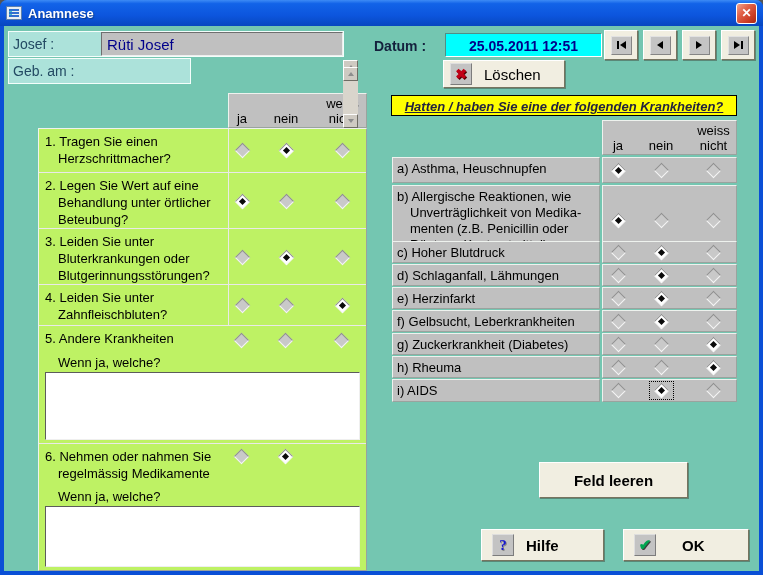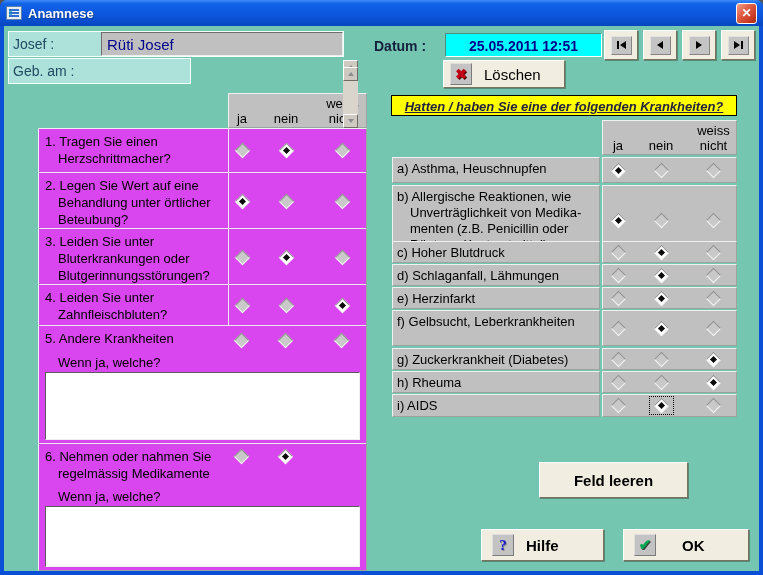--- a/index.html
+++ b/index.html
@@ -49,21 +49,21 @@
   .vbar{width:2px;height:8px;background:#000;}
   
   .banner{background:#ffff00;border:1px solid #000;color:#23233f;font-size:13px;font-weight:bold;font-style:italic;
     text-decoration:underline;text-align:center;padding-top:3px;}
   
   .hdrbox{background:#c0c0c0;border:1px solid;border-color:#eef2ee #9aa39e #9aa39e #eef2ee;
     display:grid;align-items:end;padding-bottom:1px;font-size:13px;color:#000;}
   .hdrbox .hc{text-align:center;white-space:pre-line;line-height:15px;}
   .lcols{grid-template-columns:26px 62px 51px;}
   .rcols{grid-template-columns:30px 56px 49px;}
-  .panel{background:#d946ef;border:1px solid;border-color:#eef2ee #9aa39e #9aa39e #eef2ee;}
+  .panel{background:#bef264;border:1px solid;border-color:#eef2ee #9aa39e #9aa39e #eef2ee;}
   .lrow{display:grid;grid-template-columns:189px 138px;border-bottom:1px solid #e9e9e9;}
   .lrow:last-child{border-bottom:none;}
   .q{font-size:13px;line-height:17px;color:#000;padding:4px 2px 2px 19px;text-indent:-13px;white-space:pre-line;}
   .rgrid{display:grid;}
   .rgrid.vline{border-left:1px solid #e9e9e9;}
   .rcell{display:flex;align-items:center;justify-content:center;}
   .rcell.top{align-items:flex-start;padding-top:7px;}
   .sublabel{font-size:13px;color:#000;padding:1px 0 0 19px;}
   
   .radio{position:relative;width:11px;height:11px;transform:rotate(45deg);background:#c9c9c9;
@@ -379,21 +379,21 @@
             </span>
           <span class="rcell">
               <span class="radio sel"></span>
             </span>
           <span class="rcell">
               <span class="radio"></span>
             </span>
         </div>
       </div>
 
-      <div class="rrow" style="height:36px;">
+      <div class="rrow" style="height:21px;">
         <div class="qcell">
             <div class="q">f) Gelbsucht, Leberkrankheiten</div>
           </div>
           <div></div>
         <div class="acell rgrid rcols">
           <span class="rcell">
               <span class="radio"></span>
             </span>
           <span class="rcell">
               <span class="radio sel"></span>

